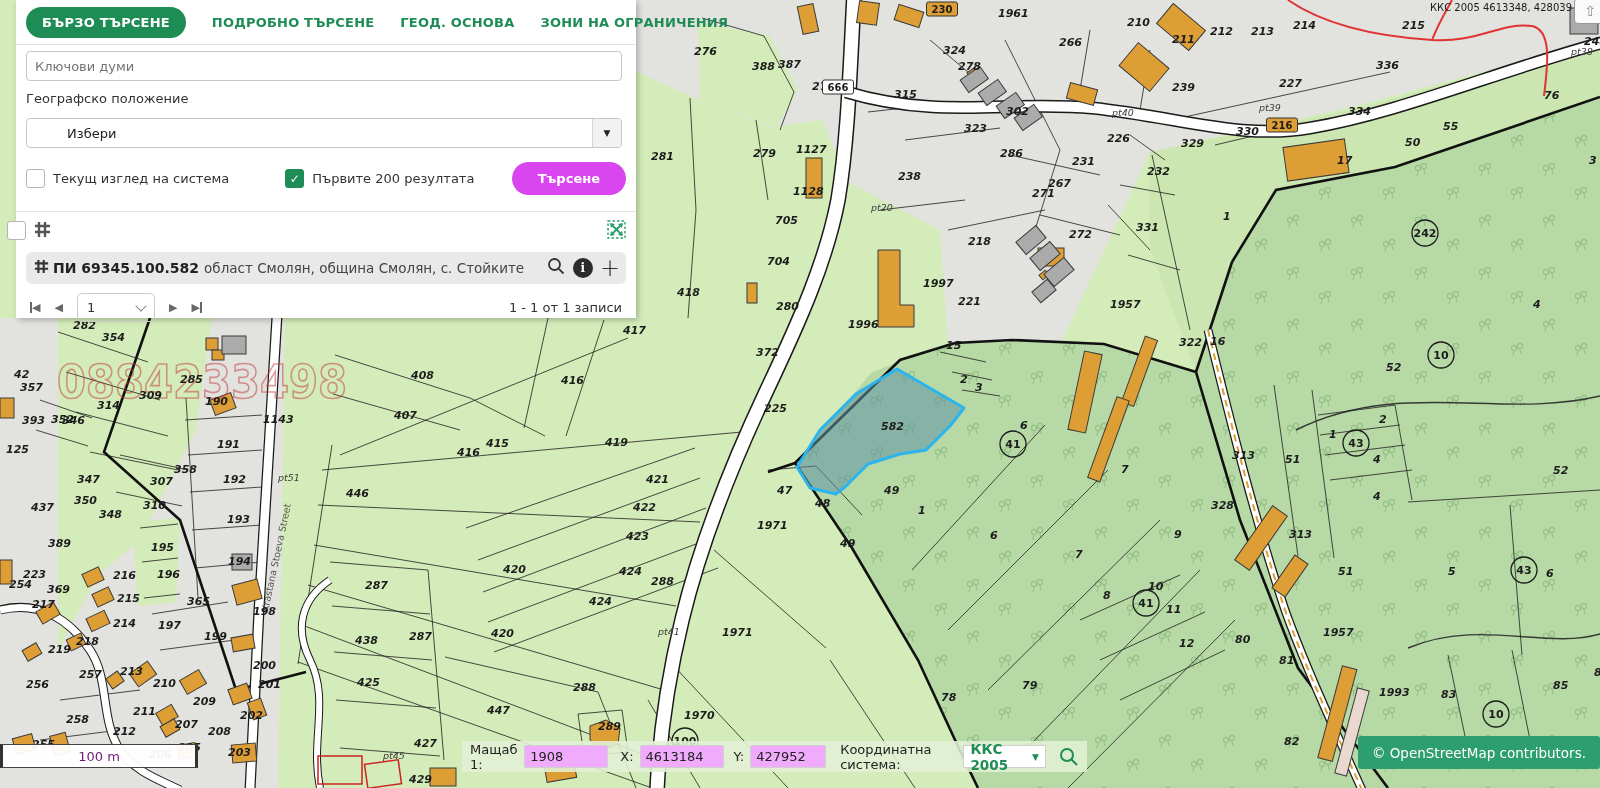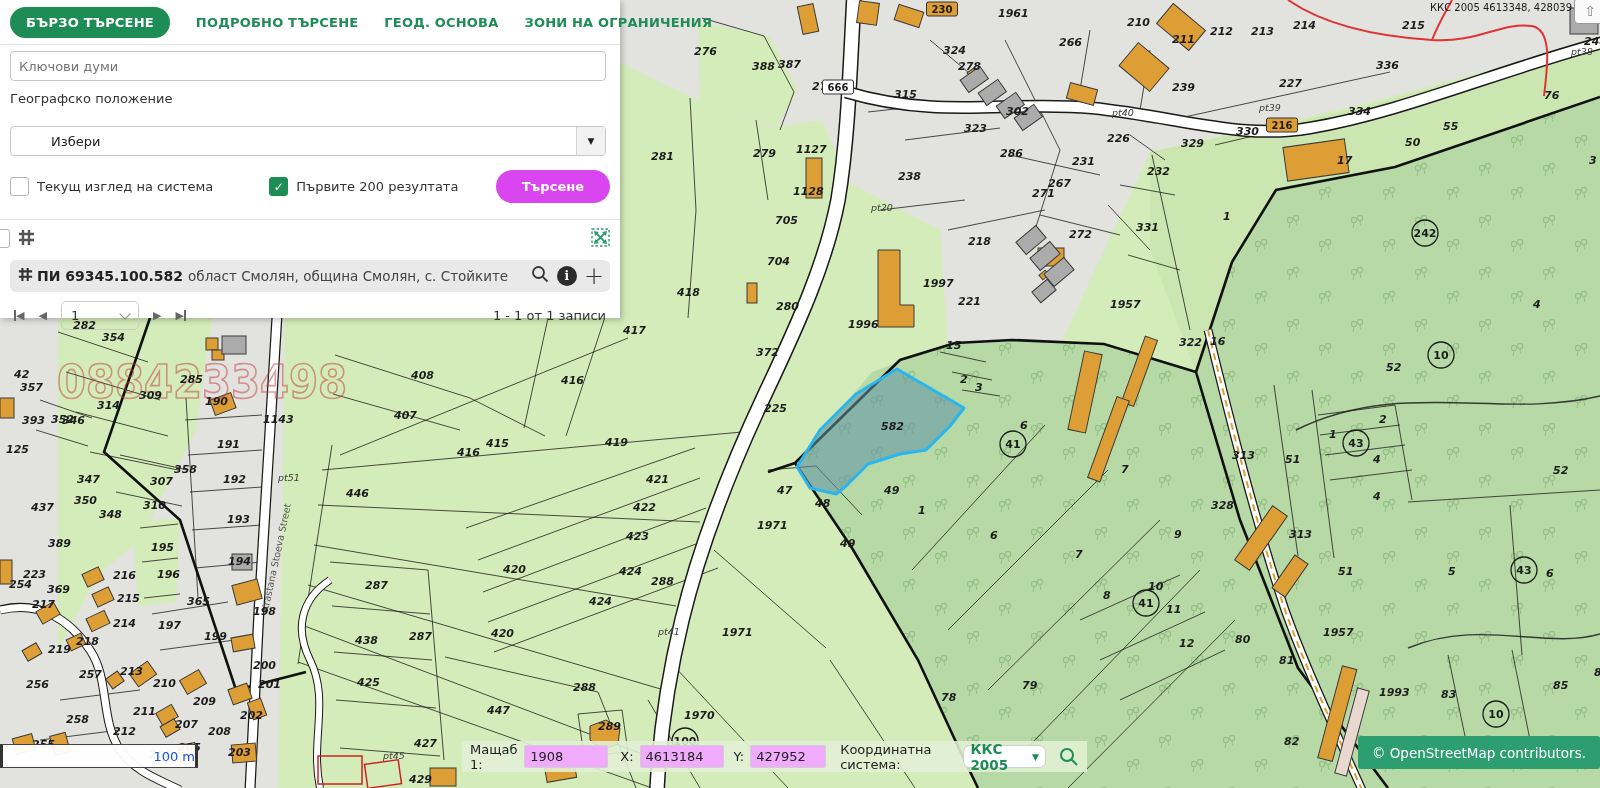--- a/index.html
+++ b/index.html
@@ -1,30 +1,30 @@
 <!DOCTYPE html>
 <html><head>
 <meta charset="utf-8">
 <style>
   html,body{margin:0;padding:0;width:1600px;height:788px;overflow:hidden;
     font-family:"DejaVu Sans","Liberation Sans",sans-serif;background:#d4ecb9;}
   .stage{position:relative;width:1600px;height:788px;}
   #map-svg{position:absolute;left:0;top:0;}
 
   
-  .panel{position:absolute;left:0;top:0;width:620px;height:318px;background:#fff;
+  .panel{position:absolute;left:16px;top:0;width:620px;height:318px;background:#fff;
     box-shadow:2px 2px 6px rgba(0,0,0,.25);z-index:10;}
   .tabs{display:flex;align-items:center;gap:26px;height:44px;padding:0 10px;
     border-bottom:1px solid #e2e2e2;}
   .tab{font-size:13px;font-weight:bold;color:#1e8c55;letter-spacing:.2px;cursor:pointer;white-space:nowrap;}
   .tab.active{background:#1e8c55;color:#fff;border-radius:16px;padding:8px 16px;}
   .pbody{padding:6px 10px 0 10px;}
   .tinput{width:578px;height:28px;border:1px solid #c7c7c7;border-radius:4px;
     font-size:13px;color:#737373;padding:0 8px;font-family:inherit;}
-  .flabel{font-size:13px;color:#333;margin:10px 0 20px 0;}
+  .flabel{font-size:13px;color:#333;margin:10px 0 12px 0;}
   .select{width:596px;height:30px;border:1px solid #c7c7c7;border-radius:4px;
     display:flex;align-items:center;justify-content:space-between;box-sizing:border-box;cursor:pointer;padding-left:32px;}
   .select .val{font-size:13px;color:#222;padding-left:8px;}
   .select .arr{width:28px;height:28px;border-left:1px solid #d5d5d5;background:#f2f2f2;
     display:flex;align-items:center;justify-content:center;font-size:9px;color:#222;border-radius:0 3px 3px 0;}
   .chkrow{display:flex;align-items:center;margin-top:14px;}
   .cbox{width:17px;height:17px;border:1px solid #b5b5b5;border-radius:3px;background:#fff;
     display:inline-flex;align-items:center;justify-content:center;flex:0 0 auto;cursor:pointer;}
   .cbox.on{background:#1e8c55;border-color:#1e8c55;color:#fff;font-size:12px;font-weight:bold;}
   .clabel{font-size:13px;color:#333;margin:0 0 0 8px;}
@@ -50,28 +50,28 @@
   .pagebox{border:1px solid #c9c9c9;border-radius:5px;width:58px;height:27px;display:inline-flex;
     align-items:center;justify-content:space-between;padding:0 9px;margin-right:14px;cursor:pointer;}
   .pagebox .num{font-size:13px;color:#333;}
   .caret{width:7px;height:7px;border-right:1.5px solid #888;border-bottom:1.5px solid #888;
     transform:rotate(45deg);margin-top:-4px;}
   .pginfo{margin-left:auto;font-size:13px;color:#333;}
 
   
   .scalebar{position:absolute;left:0;top:744px;width:198px;height:24px;background:rgba(255,255,255,.95);
     border:1px solid #444;border-left:3px solid #333;border-right:3px solid #333;box-sizing:border-box;
-    display:flex;align-items:center;justify-content:flex-end;font-size:13px;color:#1d4ed8;z-index:5;}
+    display:flex;align-items:center;justify-content:center;font-size:13px;color:#701a75;z-index:5;}
   .statusbar{position:absolute;left:462px;top:741px;width:625px;height:31px;
     background:rgba(226,240,213,.88);display:flex;align-items:center;gap:6px;
     padding:0 8px;box-sizing:border-box;font-size:13px;color:#222;z-index:5;}
   .statusbar input{height:21px;border:1px solid #cfcfcf;border-radius:2px;font-size:13px;
     color:#222;padding:0 5px;font-family:inherit;background:#f0abfc;}
   .in-scale{width:72px;} .in-x{width:72px;} .in-y{width:64px;}
-  .crsbox{background:#fff;border:1px solid #cfcfcf;border-radius:7px;height:21px;
+  .crsbox{background:#fff;border:1px solid #cfcfcf;border-radius:1px;height:21px;
     display:inline-flex;align-items:center;padding:0 6px;gap:10px;cursor:pointer;}
   .crsval{color:#1e8c55;font-weight:bold;font-size:13.5px;}
   .crscaret{font-size:9px;color:#1e8c55;}
   .osm{position:absolute;right:0;top:736px;height:33px;background:#2d9e70;border-radius:3px;
     display:flex;align-items:center;padding:0 14px;color:#fff;font-size:13.5px;z-index:5;}
   .topcoords{position:absolute;right:28px;top:2px;font-size:10px;color:#1b1b1b;z-index:5;}
   .cornerbtn{position:absolute;right:-6px;top:-2px;width:30px;height:24px;background:#fafafa;
     border:1px solid #999;border-radius:4px;color:#888;font-size:14px;display:flex;
     align-items:center;justify-content:center;z-index:5;cursor:pointer;}
 

